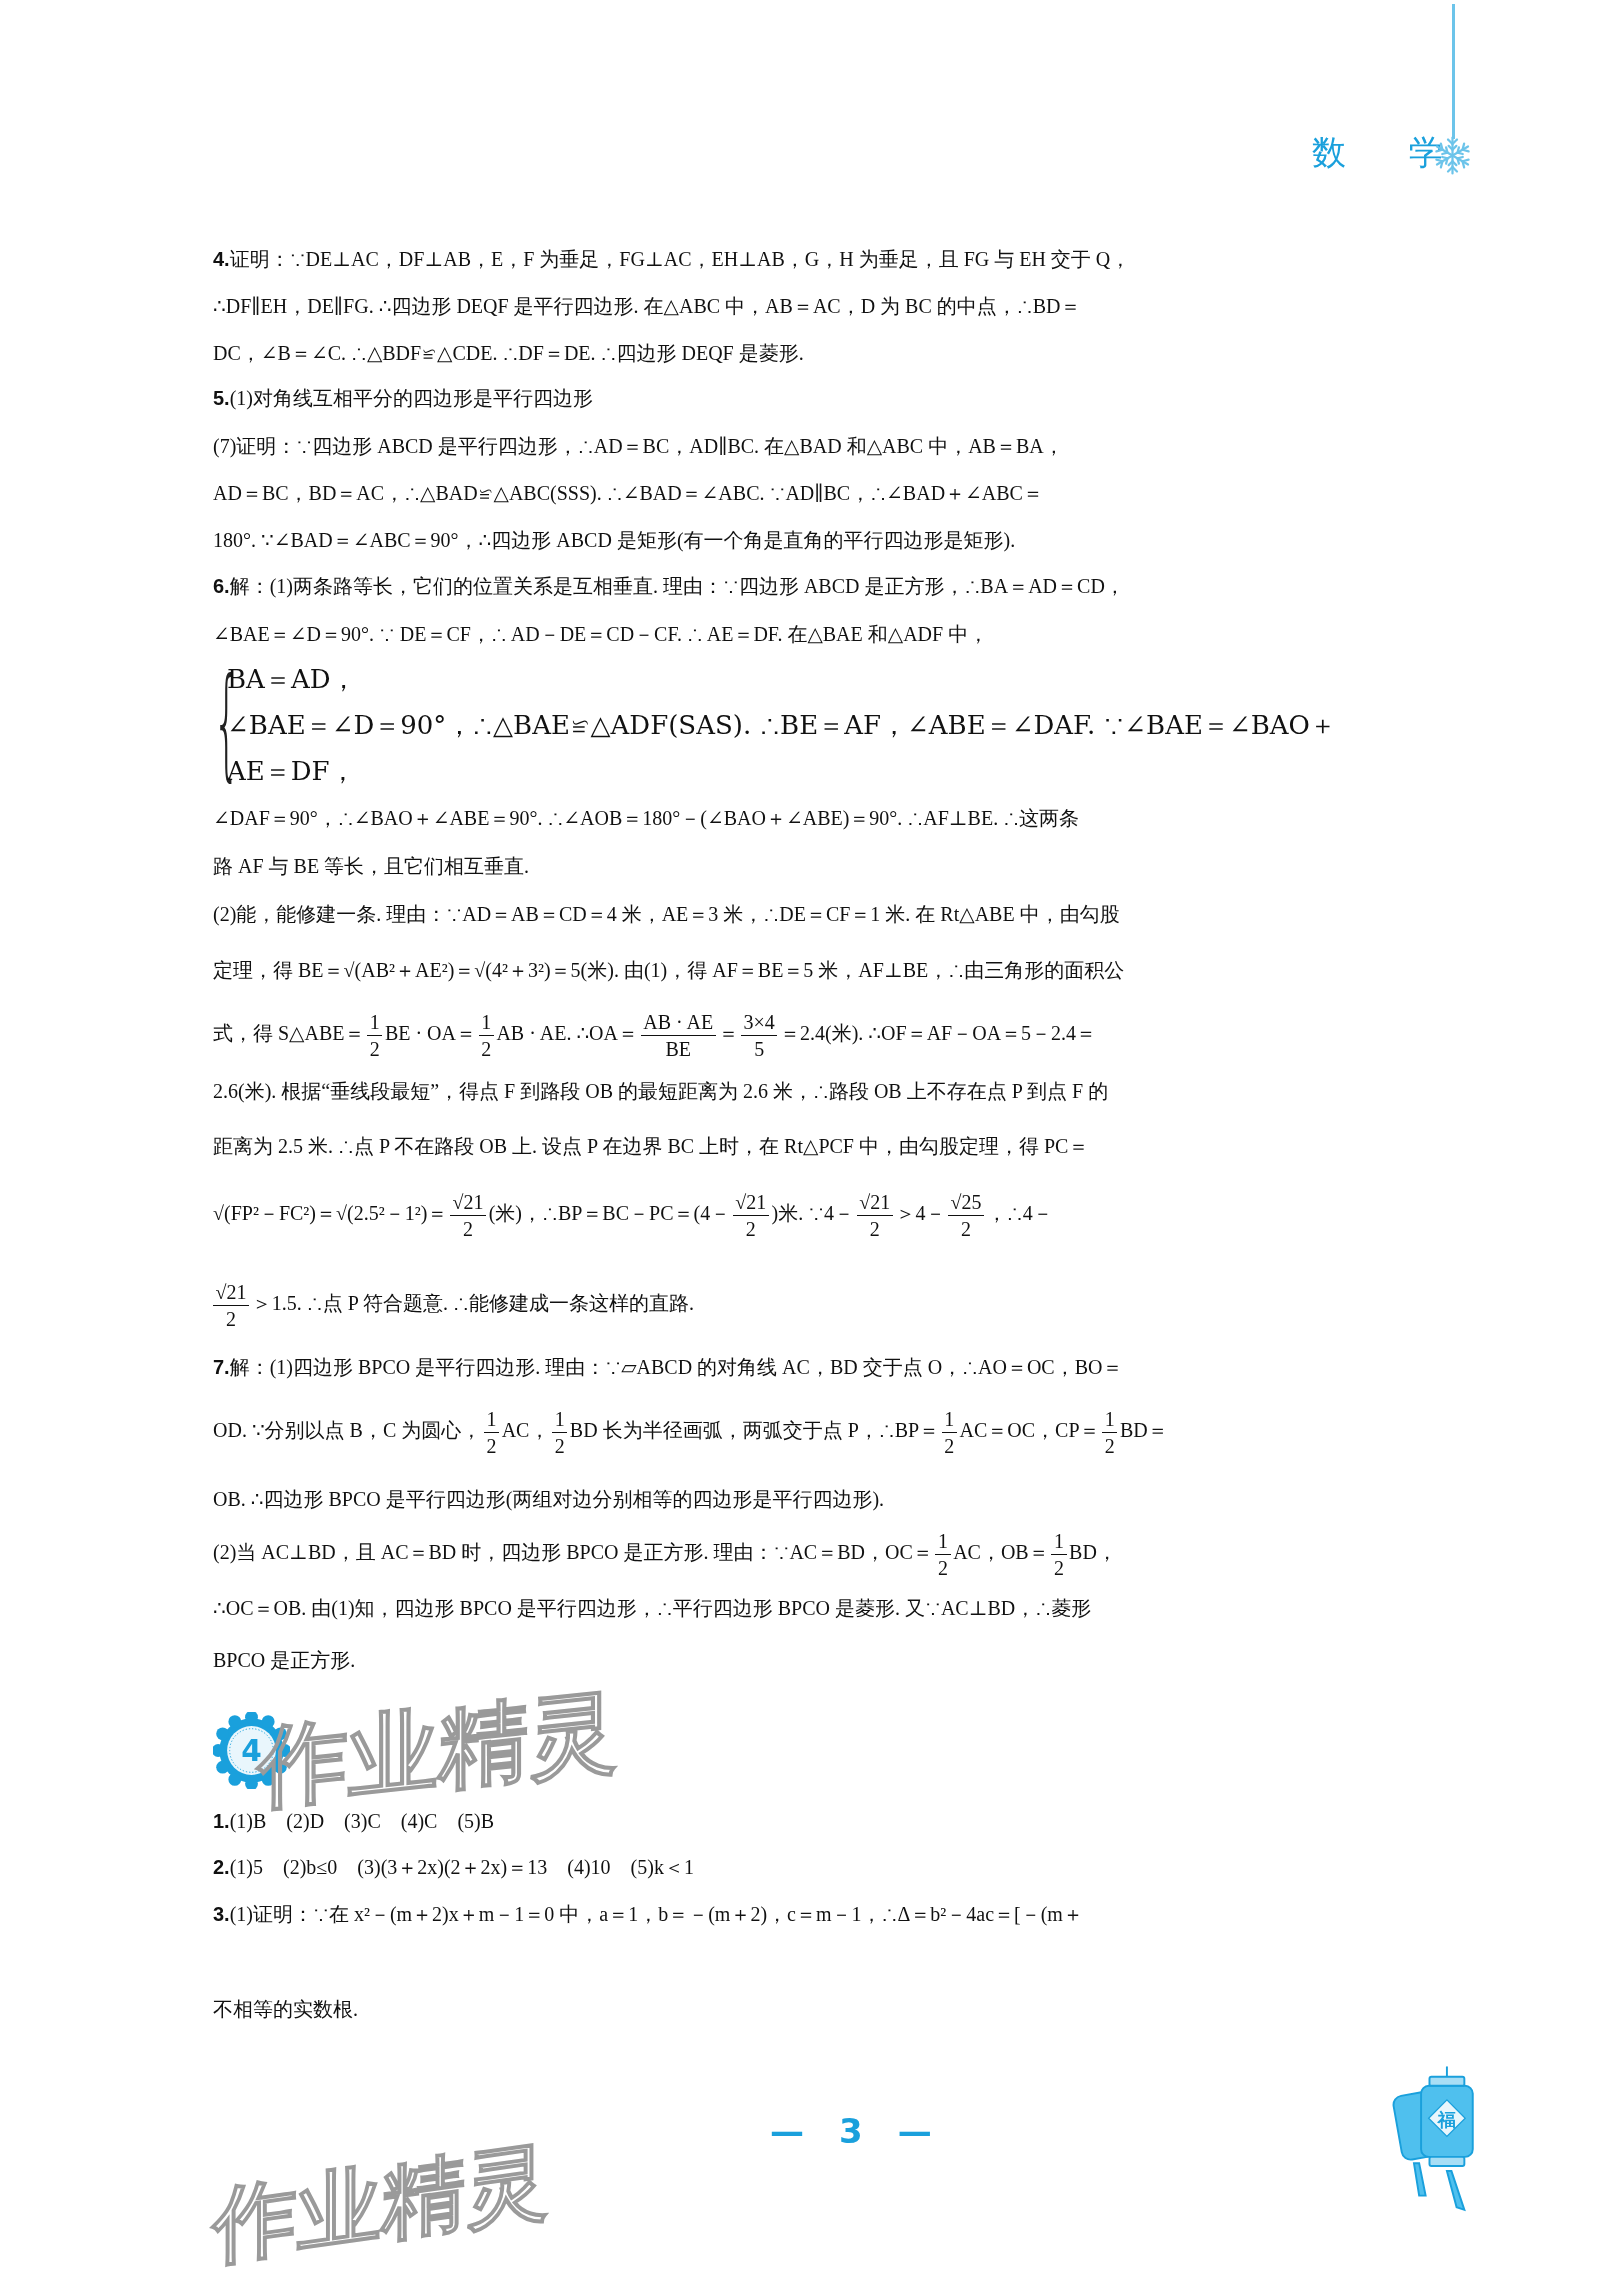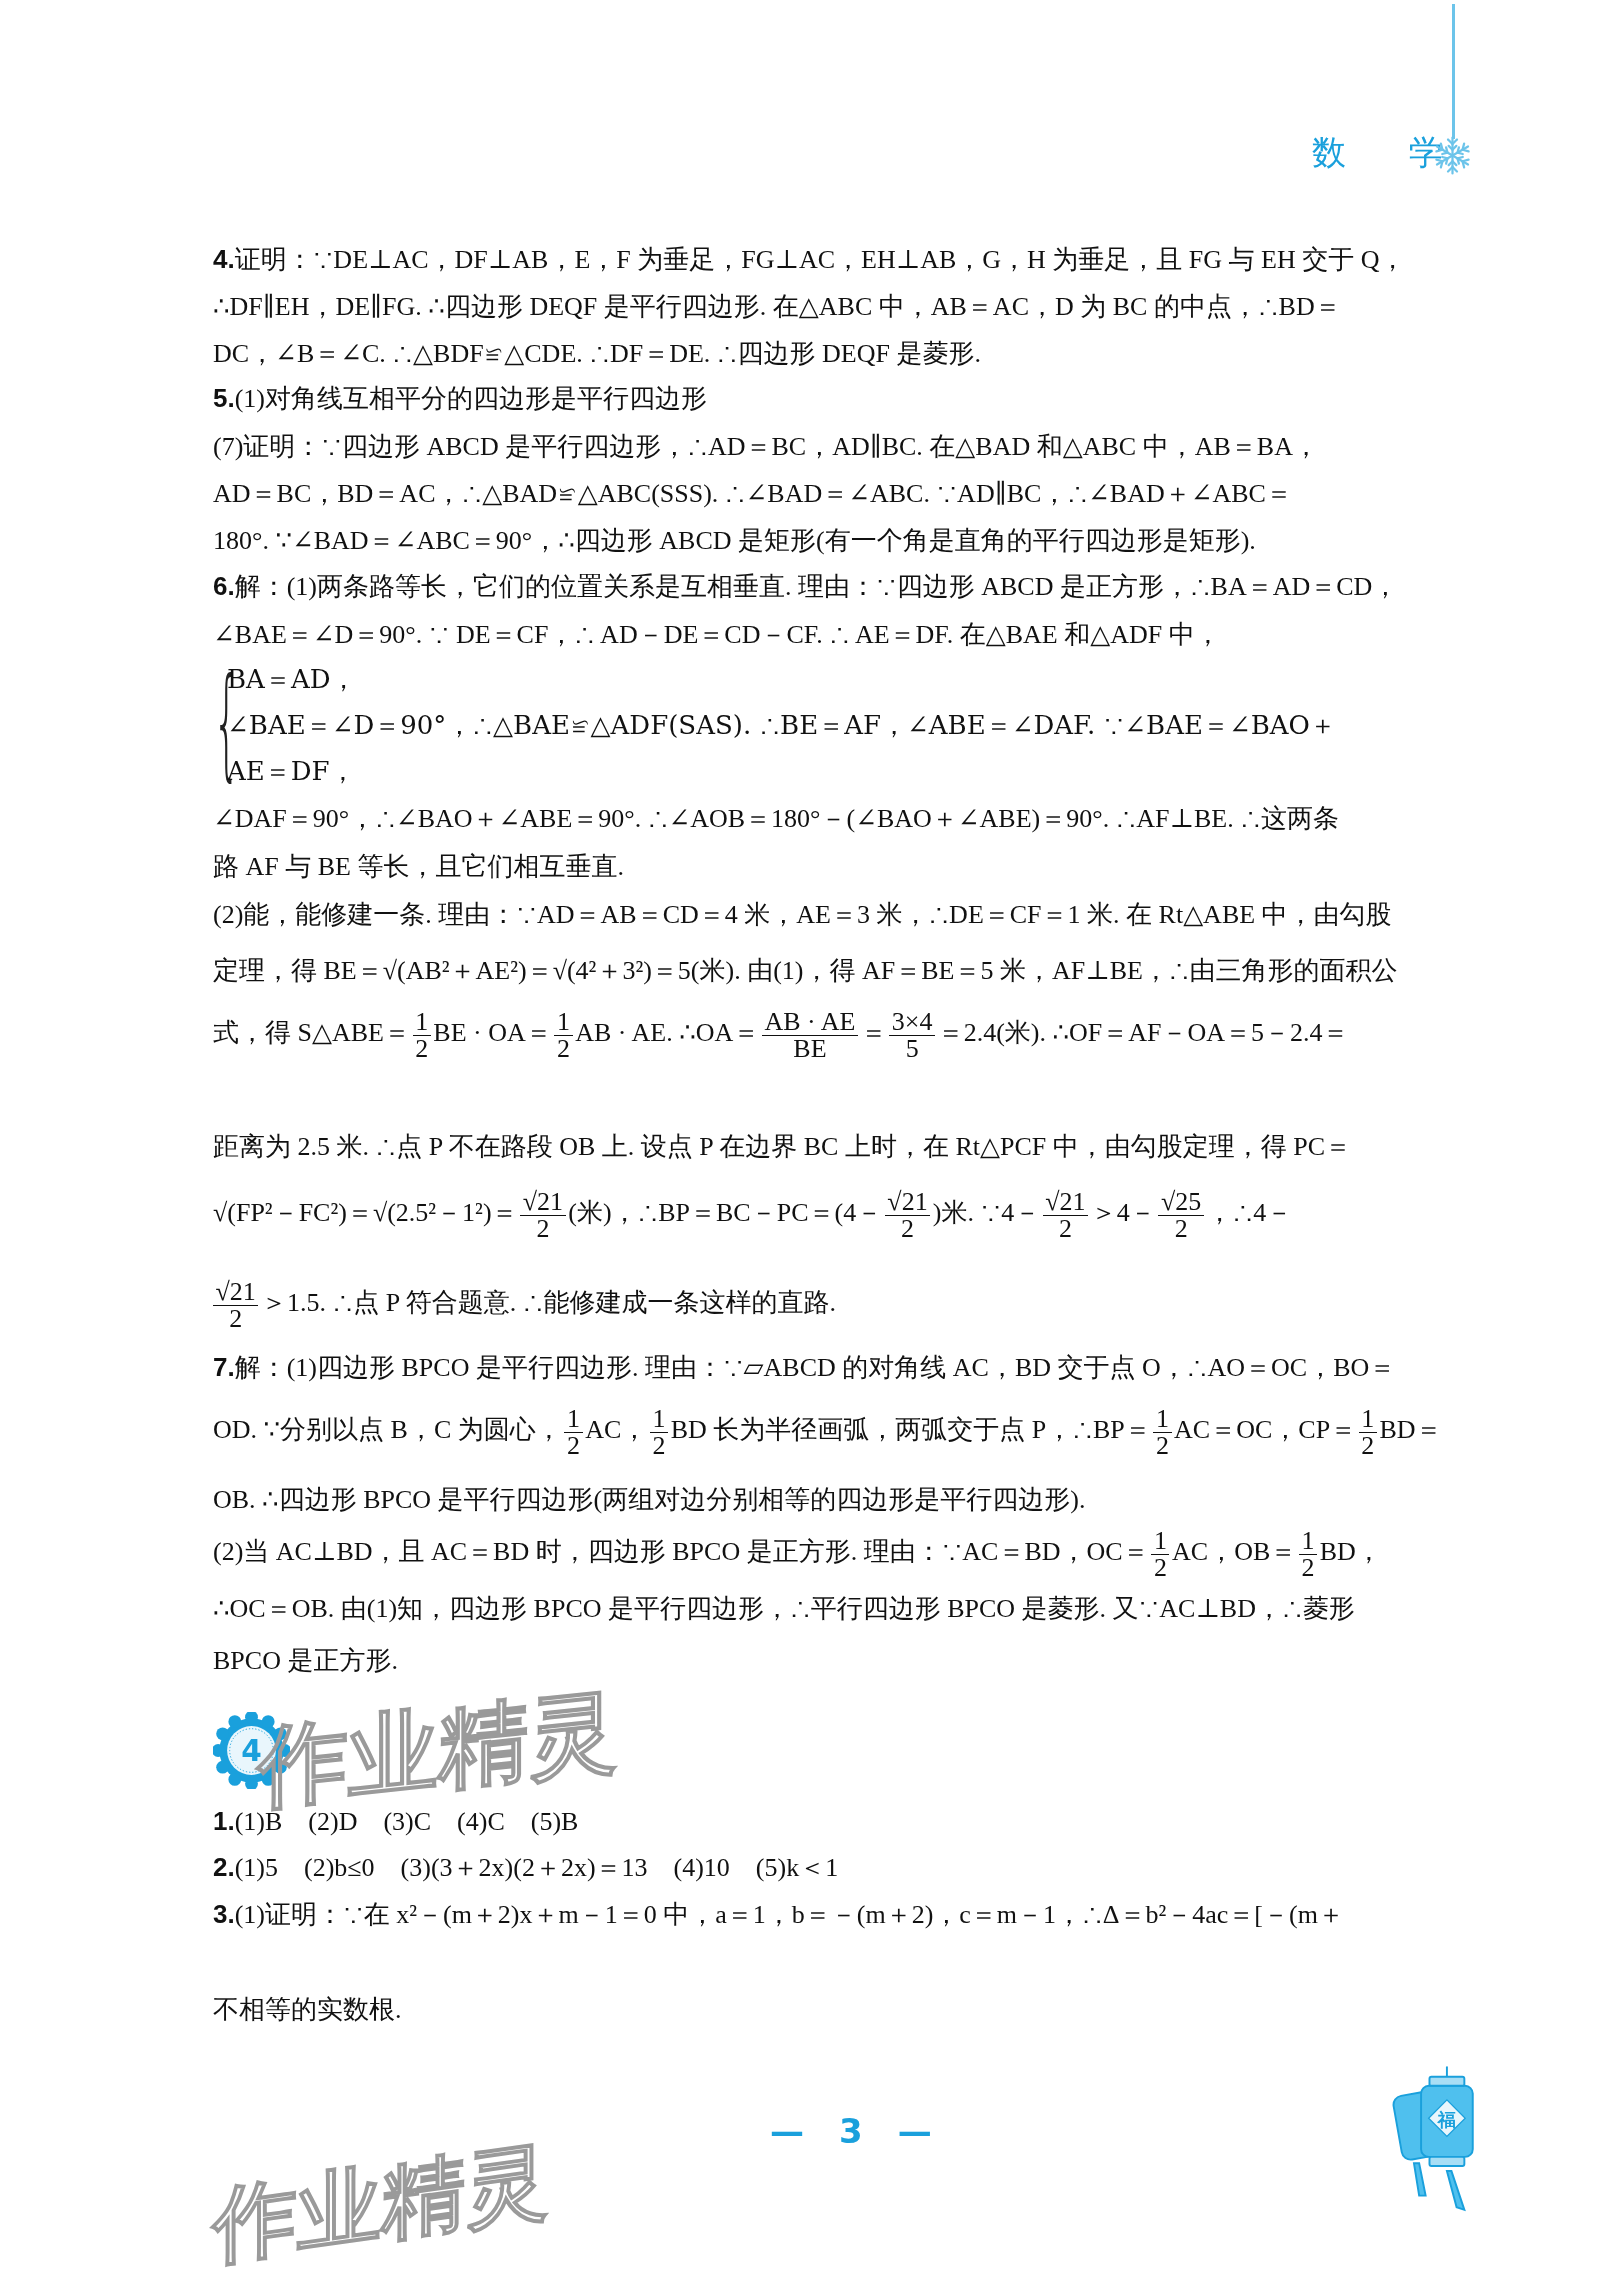--- a/index.html
+++ b/index.html
@@ -7,21 +7,21 @@
          font-family: "DejaVu Serif", "Liberation Serif", serif; color: #111; }
   .page { position: absolute; left: 0; top: 4px; width: 1595px; height: 2284px; }
 
   
   .hanging-line { position: absolute; left: 1452px; top: 0; width: 2.6px; height: 135px; background: #6cc4ea; }
   .header-title { position: absolute; left: 1312px; top: 126px; font-family: "DejaVu Sans", sans-serif;
                   font-size: 34px; color: #1aa0dc; letter-spacing: 26px; }
   .snowflake { position: absolute; left: 1432px; top: 131px; width: 41px; height: 41px; }
 
   
-  .line { position: absolute; left: 213px; white-space: nowrap; font-size: 26px; line-height: 31px;
+  .line { position: absolute; left: 213px; white-space: nowrap; font-size: 20px; line-height: 31px;
           font-family: "Liberation Serif", "DejaVu Serif", serif; }
   .qnum { font-weight: bold; font-family: "Liberation Sans", "DejaVu Sans", sans-serif; }
 
   .frac { display: inline-block; vertical-align: middle; text-align: center; margin: 0 2.6px; line-height: 26px; }
   .frac .num { display: block; border-bottom: 1.3px solid #111; padding: 0 2.6px; }
   .frac .den { display: block; padding: 0 2.6px; }
 
   .brace-block { position: absolute; left: 213px; top: 657px; }
   .brace { position: absolute; left: 0; top: 0; font-size: 122px; line-height: 122px; font-weight: 100;
            font-family: "DejaVu Sans", sans-serif; color: #222; transform: scaleX(0.35); transform-origin: left top; }
@@ -85,20 +85,21 @@
 
   <div class="line" style="top:799px">∠DAF＝90°，∴∠BAO＋∠ABE＝90°. ∴∠AOB＝180°－(∠BAO＋∠ABE)＝90°. ∴AF⊥BE. ∴这两条</div>
   <div class="line" style="top:847px">路 AF 与 BE 等长，且它们相互垂直.</div>
   <div class="line" style="top:895px">(2)能，能修建一条. 理由：∵AD＝AB＝CD＝4 米，AE＝3 米，∴DE＝CF＝1 米. 在 Rt△ABE 中，由勾股</div>
   <div class="line" style="top:951px">定理，得 BE＝√(AB²＋AE²)＝√(4²＋3²)＝5(米). 由(1)，得 AF＝BE＝5 米，AF⊥BE，∴由三角形的面积公</div>
 
   <div class="line" style="top:1005px">
     <span>式，得 S△ABE＝</span><span class="frac"><span class="num">1</span><span class="den">2</span></span><span>BE · OA＝</span><span class="frac"><span class="num">1</span><span class="den">2</span></span><span>AB · AE. ∴OA＝</span><span class="frac"><span class="num">AB · AE</span><span class="den">BE</span></span><span>＝</span><span class="frac"><span class="num">3×4</span><span class="den">5</span></span><span>＝2.4(米). ∴OF＝AF－OA＝5－2.4＝</span>
   </div>
 
+  <div class="line" style="top:1072px">2.6(米). 根据“垂线段最短”，得点 F 到路段 OB 的最短距离为 2.6 米，∴路段 OB 上不存在点 P 到点 F 的</div>
   <div class="line" style="top:1127px">距离为 2.5 米. ∴点 P 不在路段 OB 上. 设点 P 在边界 BC 上时，在 Rt△PCF 中，由勾股定理，得 PC＝</div>
 
   <div class="line" style="top:1185px">
     <span>√(FP²－FC²)＝√(2.5²－1²)＝</span><span class="frac"><span class="num">√21</span><span class="den">2</span></span><span>(米)，∴BP＝BC－PC＝(4－</span><span class="frac"><span class="num">√21</span><span class="den">2</span></span><span>)米. ∵4－</span><span class="frac"><span class="num">√21</span><span class="den">2</span></span><span>＞4－</span><span class="frac"><span class="num">√25</span><span class="den">2</span></span><span>，∴4－</span>
   </div>
 
   <div class="line" style="top:1275px">
     <span class="frac" style="margin-left:0"><span class="num">√21</span><span class="den">2</span></span><span>＞1.5. ∴点 P 符合题意. ∴能修建成一条这样的直路.</span>
   </div>
 

